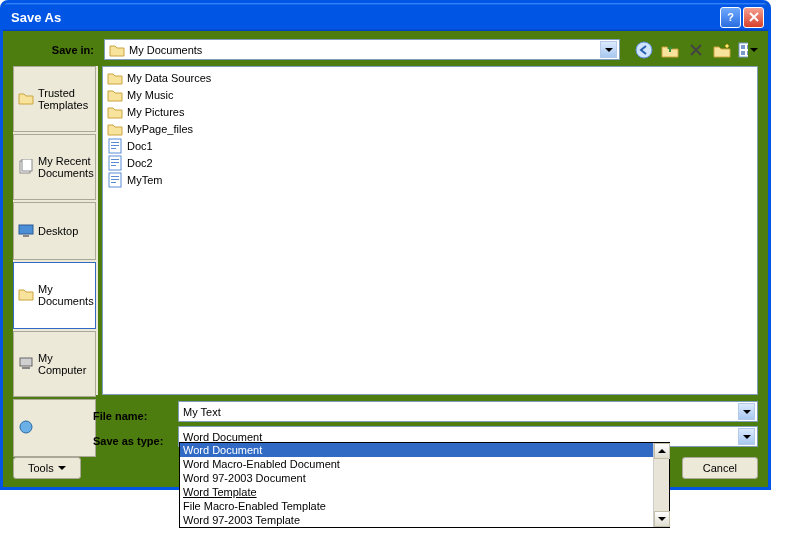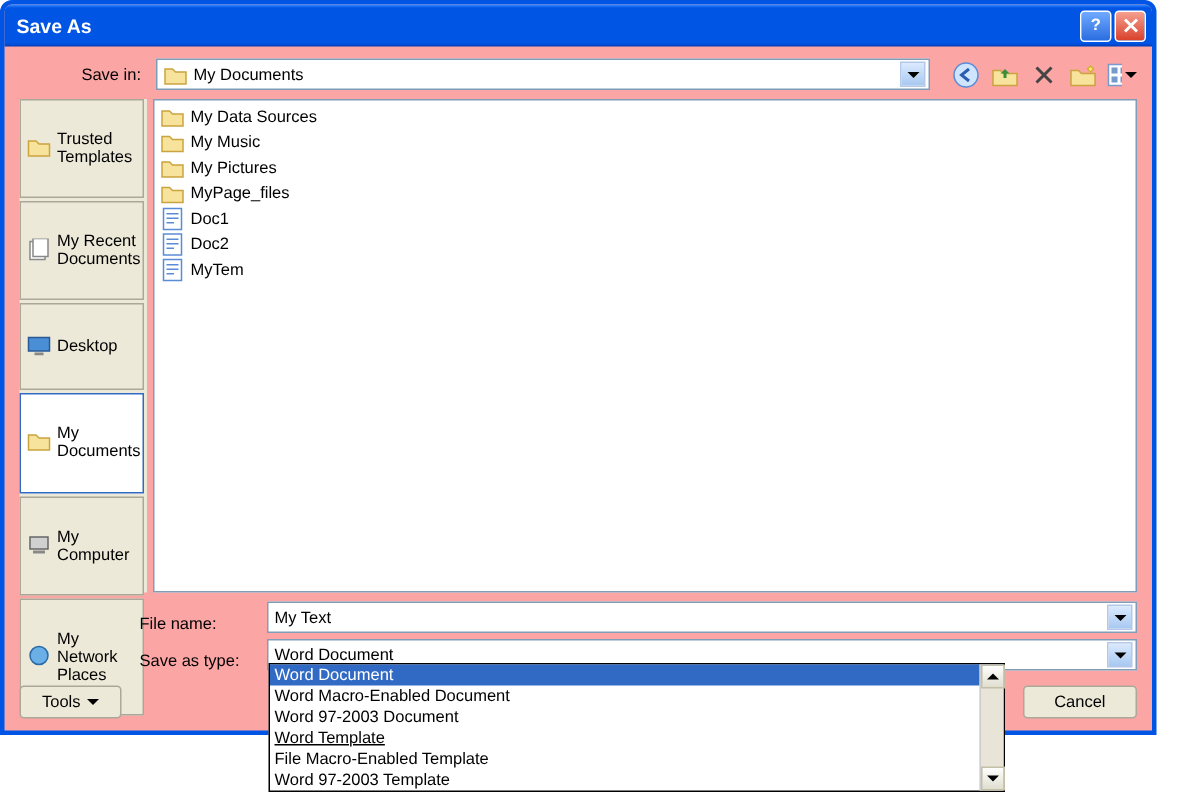--- a/index.html
+++ b/index.html
@@ -1,40 +1,40 @@
 <!DOCTYPE html>
 <html><head>
 <meta charset="utf-8">
 <style>
 * { box-sizing: border-box; margin: 0; padding: 0; font-family: Tahoma, sans-serif; font-size: 11px; }
 body { background: #fff; width: 795px; height: 539px; position: relative; }
 
 .dialog {
   position: absolute; left: 0; top: 0; width: 771px; height: 490px;
   border: 3px solid #0055e5; border-radius: 8px 8px 0 0;
-  background: #fca5a5;
+  background: #4d7c0f;
 }
 .titlebar {
   height: 28px; background: linear-gradient(to bottom, #3c8cff 0%, #0055e5 8%, #0055e5 92%, #003db5 100%);
   display: flex; align-items: center; padding: 0 4px 0 8px;
   border-radius: 5px 5px 0 0;
 }
 .titlebar .title { color: #fff; font-weight: bold; font-size: 13px; flex: 1; }
 .titlebar .tbtn {
   width: 21px; height: 21px; margin-left: 2px; border-radius: 3px;
   display: flex; align-items: center; justify-content: center;
   border: 1px solid #fff; cursor: pointer;
 }
 .help-btn { background: linear-gradient(#6fa9ff,#2a6de0); color:#fff; font-weight:bold; }
 .close-btn { background: linear-gradient(#f5a090,#d9402a); color:#fff; font-weight:bold; }
 
 .body { padding: 8px 10px 8px 10px; display: flex; flex-direction: column; height: calc(100% - 28px); }
 
 .toprow { display: flex; align-items: center; gap: 6px; margin-bottom: 6px; }
-.label { width: 85px; text-align: right; padding-right: 4px; }
+.label { width: 85px; text-align: right; padding-right: 4px; font-weight: bold; }
 .savein-combo {
   flex: 1; height: 21px; border: 1px solid #7f9db9; background: #fff;
   display: flex; align-items: center; padding: 0 2px 0 4px; gap: 4px;
 }
 .combo-arrow {
   width: 17px; height: 17px; margin-left: auto;
   background: linear-gradient(#dbeaff,#a8c8f0); border: 1px solid #b4c8e8;
   display: flex; align-items: center; justify-content: center;
 }
 .tool-icons { display: flex; align-items: center; gap: 6px; padding-left: 8px; }
@@ -201,21 +201,20 @@
               </svg>
             </span>
             <span class="ptxt">My Computer</span>
           </div>
           <div class="place">
             <span class="picon">
               <svg width="16" height="14">
                 <circle cx="8" cy="7" r="6" fill="#6ab0e6" stroke="#2a6aa6"></circle>
               </svg>
             </span>
-            <span class="ptxt">My Network Places</span>
           </div>
         </div>
       <div class="filelist" id="filelist">
           <div class="fileitem">
             <span class="ficon">
               <svg width="16" height="14">
                 <path d="M1 3 h5 l2 2 h7 v8 h-14 z" fill="#f7e39b" stroke="#caa43e"></path>
               </svg>
             </span>
             <span>My Data Sources</span>

